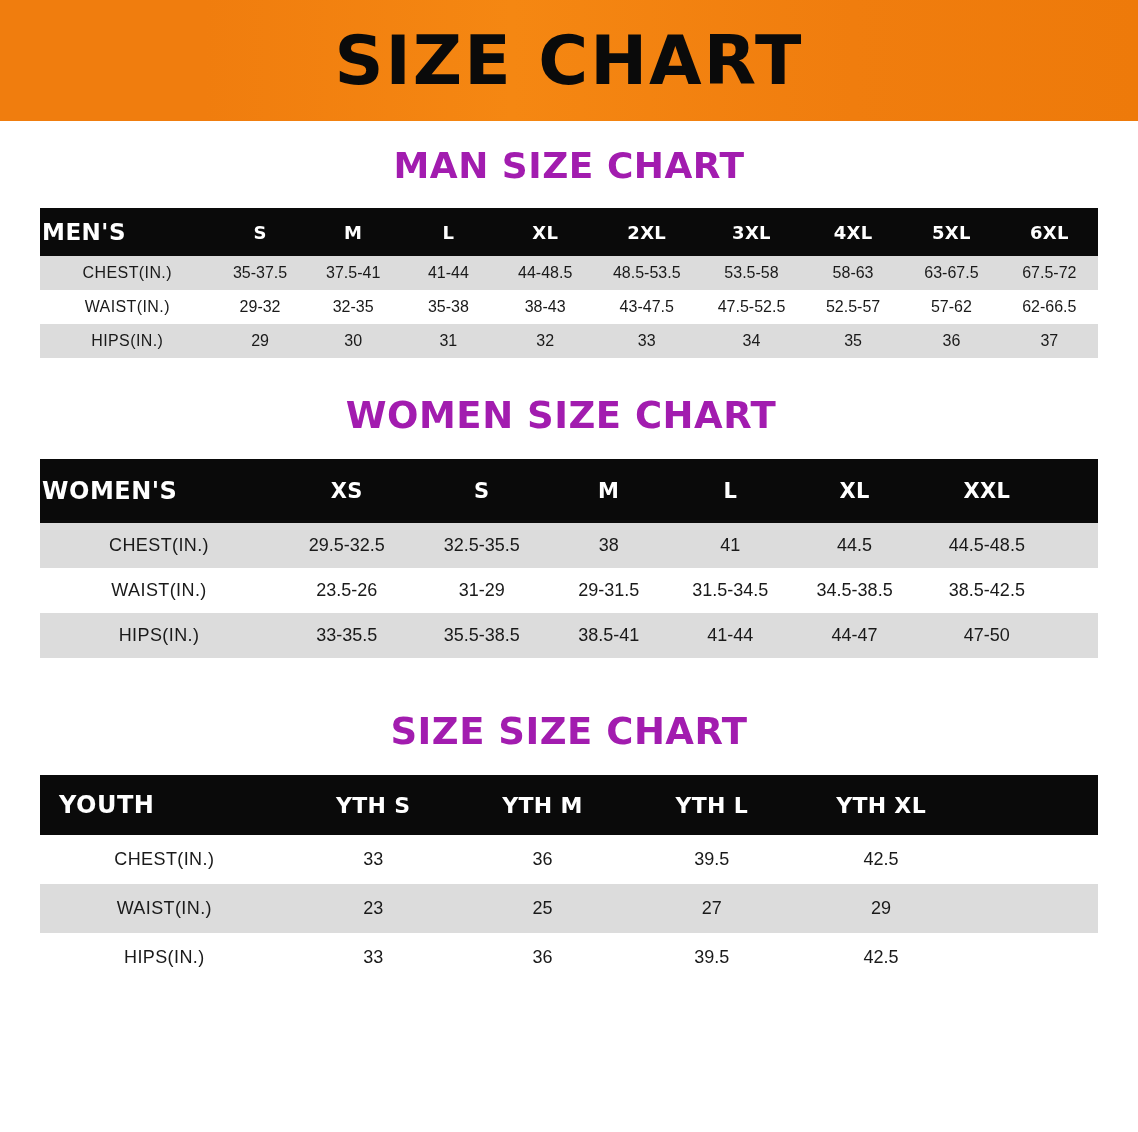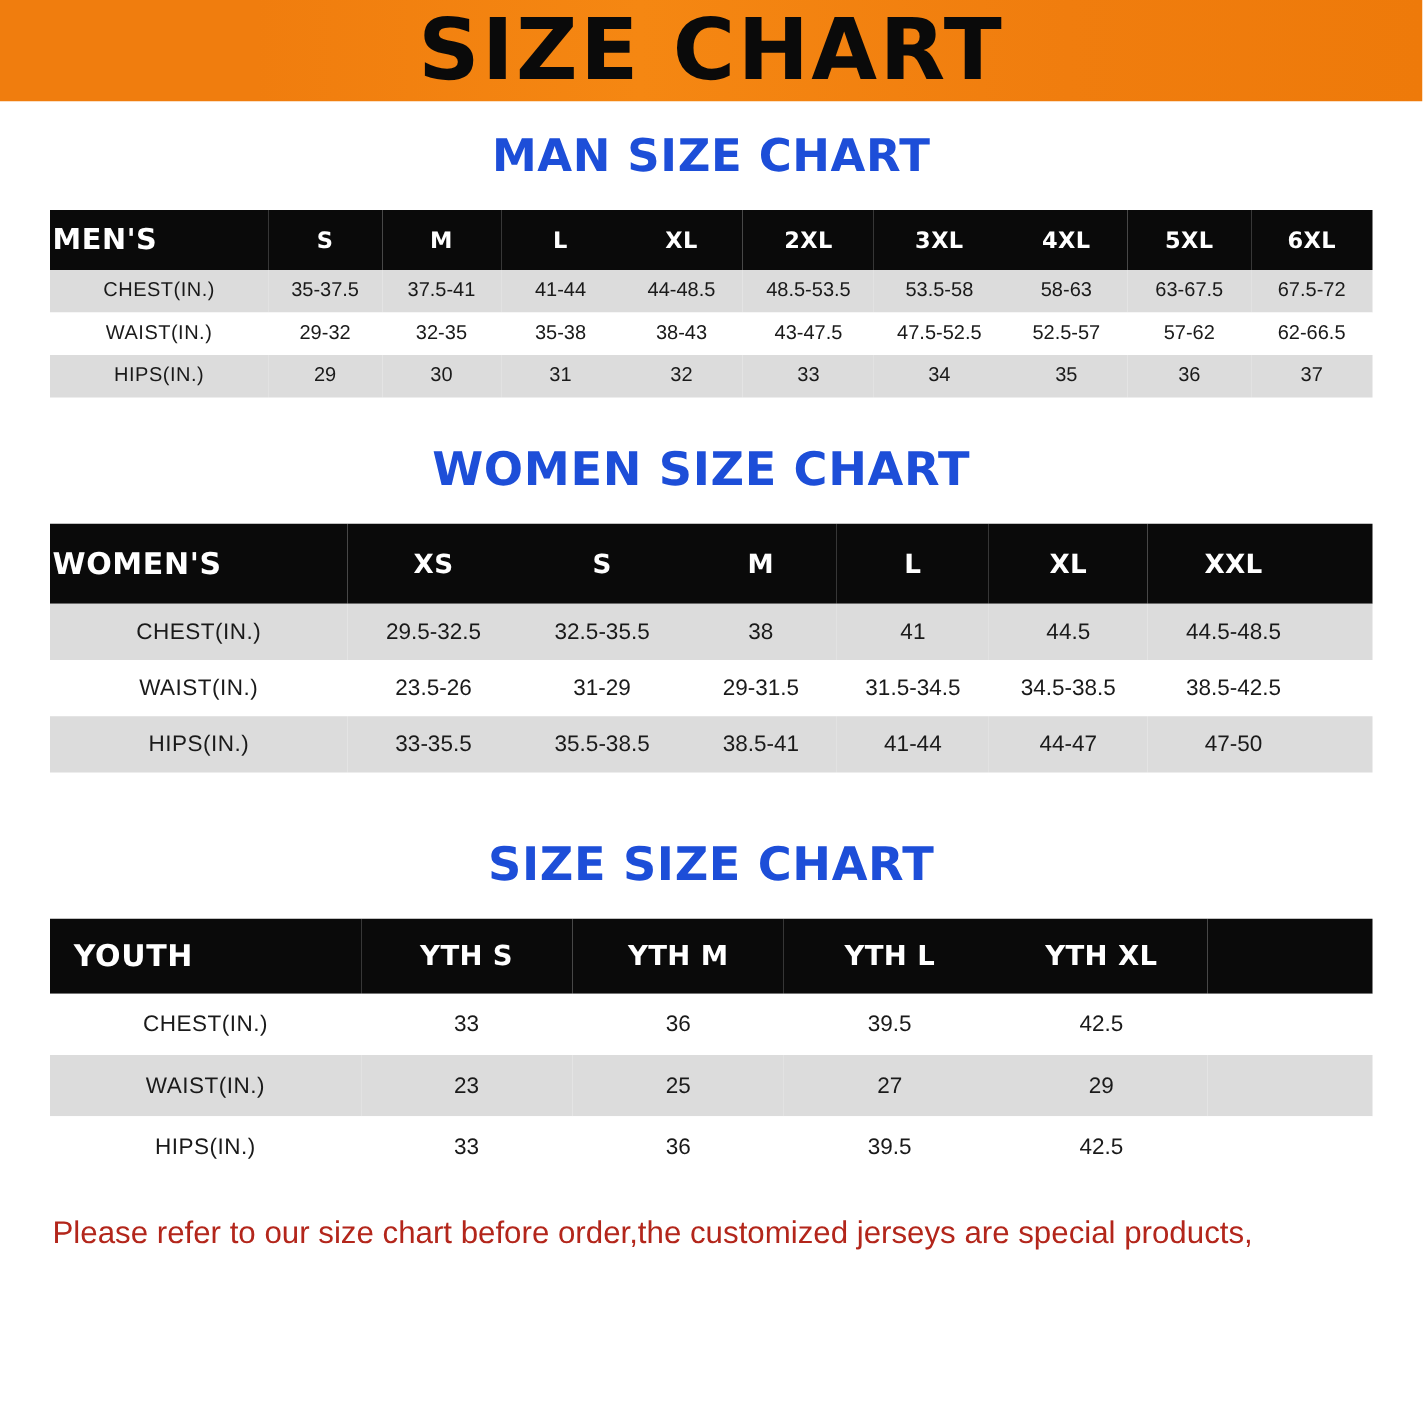--- a/index.html
+++ b/index.html
@@ -11,21 +11,21 @@
   body {
     width: 1138px;
     height: 1132px;
     font-family: "Liberation Sans", sans-serif;
     color: #111111;
     overflow: hidden;
   }
 
   
   .banner {
-    height: 81px;
+    height: 121px;
     background: linear-gradient(90deg, #f07d0e 0%, #f07d0e 18%, #f58712 45%, #f07d0e 75%, #ee7a0a 100%);
     display: flex;
     align-items: center;
     justify-content: center;
   }
   .banner-title {
     font-family: "DejaVu Sans", sans-serif;
     font-weight: 700;
     font-size: 68px;
     letter-spacing: 2px;
@@ -34,21 +34,21 @@
     text-align: center;
   }
 
   
   .section-title {
     text-align: center;
     font-family: "DejaVu Sans", sans-serif;
     font-weight: 700;
     font-size: 36px;
     letter-spacing: 0.5px;
-    color: #1d4ed8;
+    color: #a21caf;
   }
   .man-title   { margin: 24px 0 22px 0; }
   .women-title { margin: 36px 16px 22px 0; font-size: 37px; }
   .youth-title { margin: 52px 0 22px 0; font-size: 37px; }
 
   
   .table-wrap { padding: 0 40px; }
   table {
     width: 100%;
     border-collapse: collapse;
@@ -296,14 +296,13 @@
         <td>36</td>
         <td>39.5</td>
         <td>42.5</td>
         <td></td>
       </tr>
     </tbody>
   </table>
 </div>
 
 <div class="note">
-  <span class="note-line">Please refer to our size chart before order,the customized jerseys are special products,</span>
 </div>
 
 </body></html>

